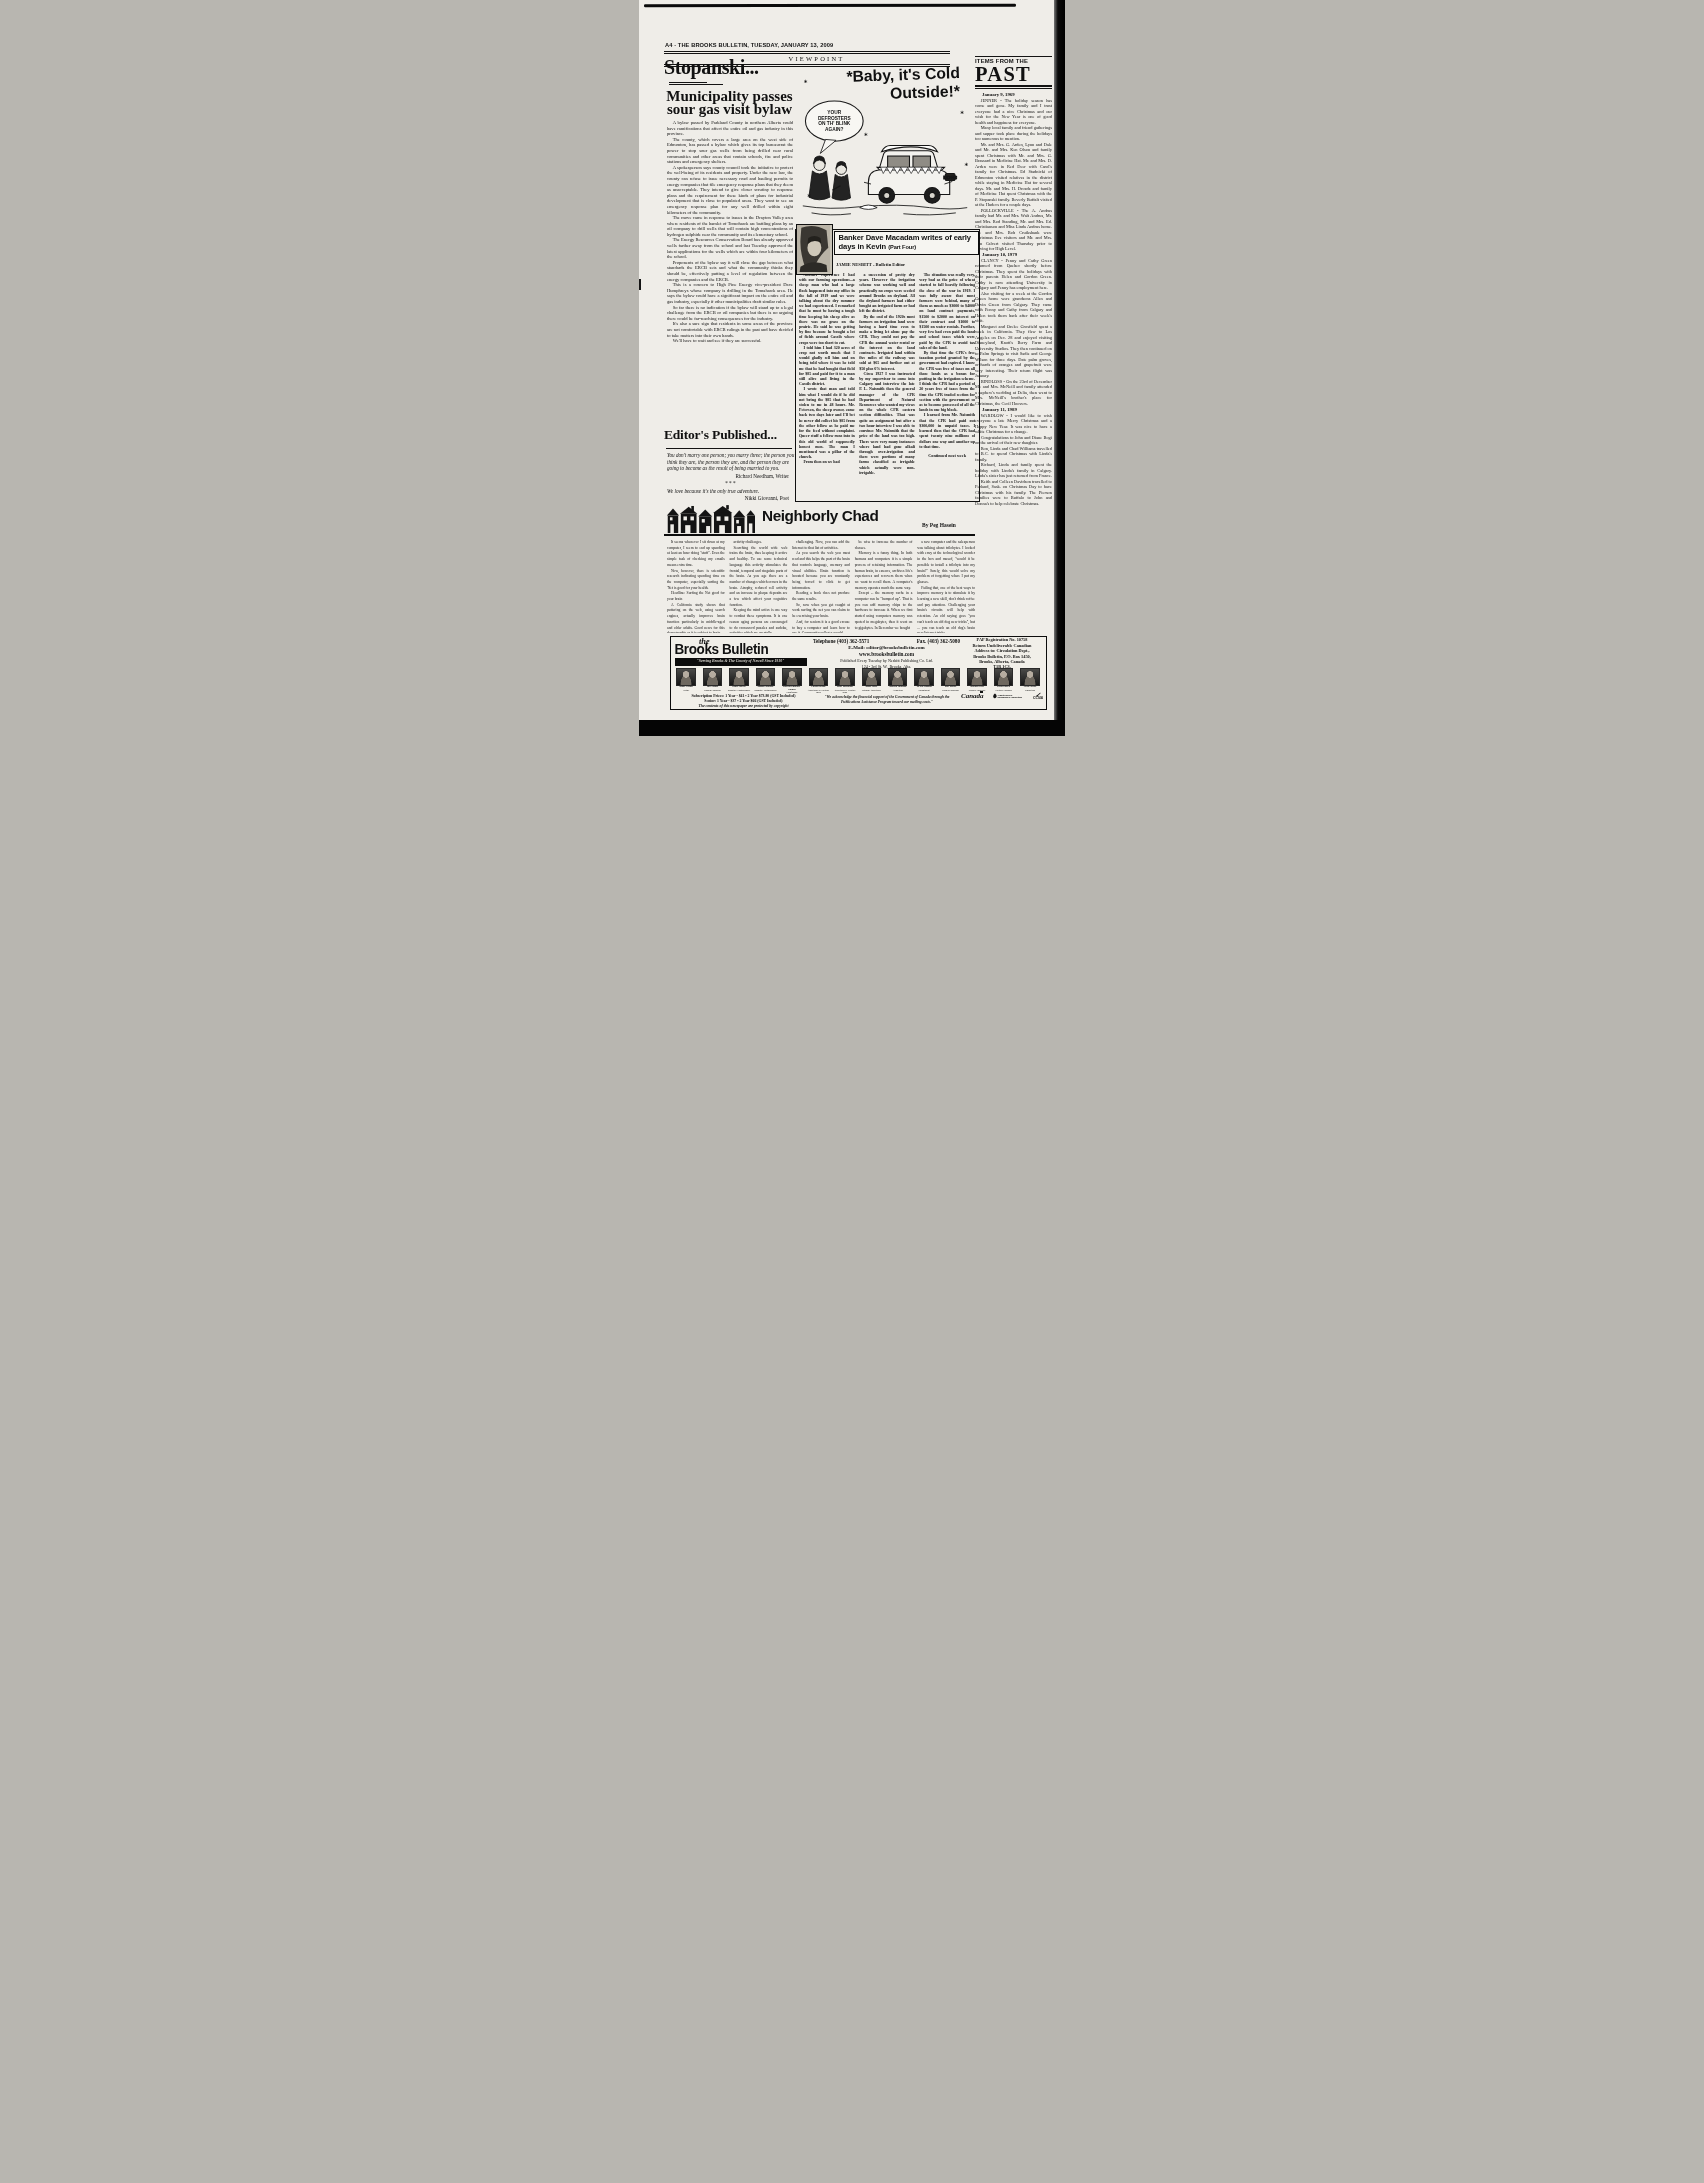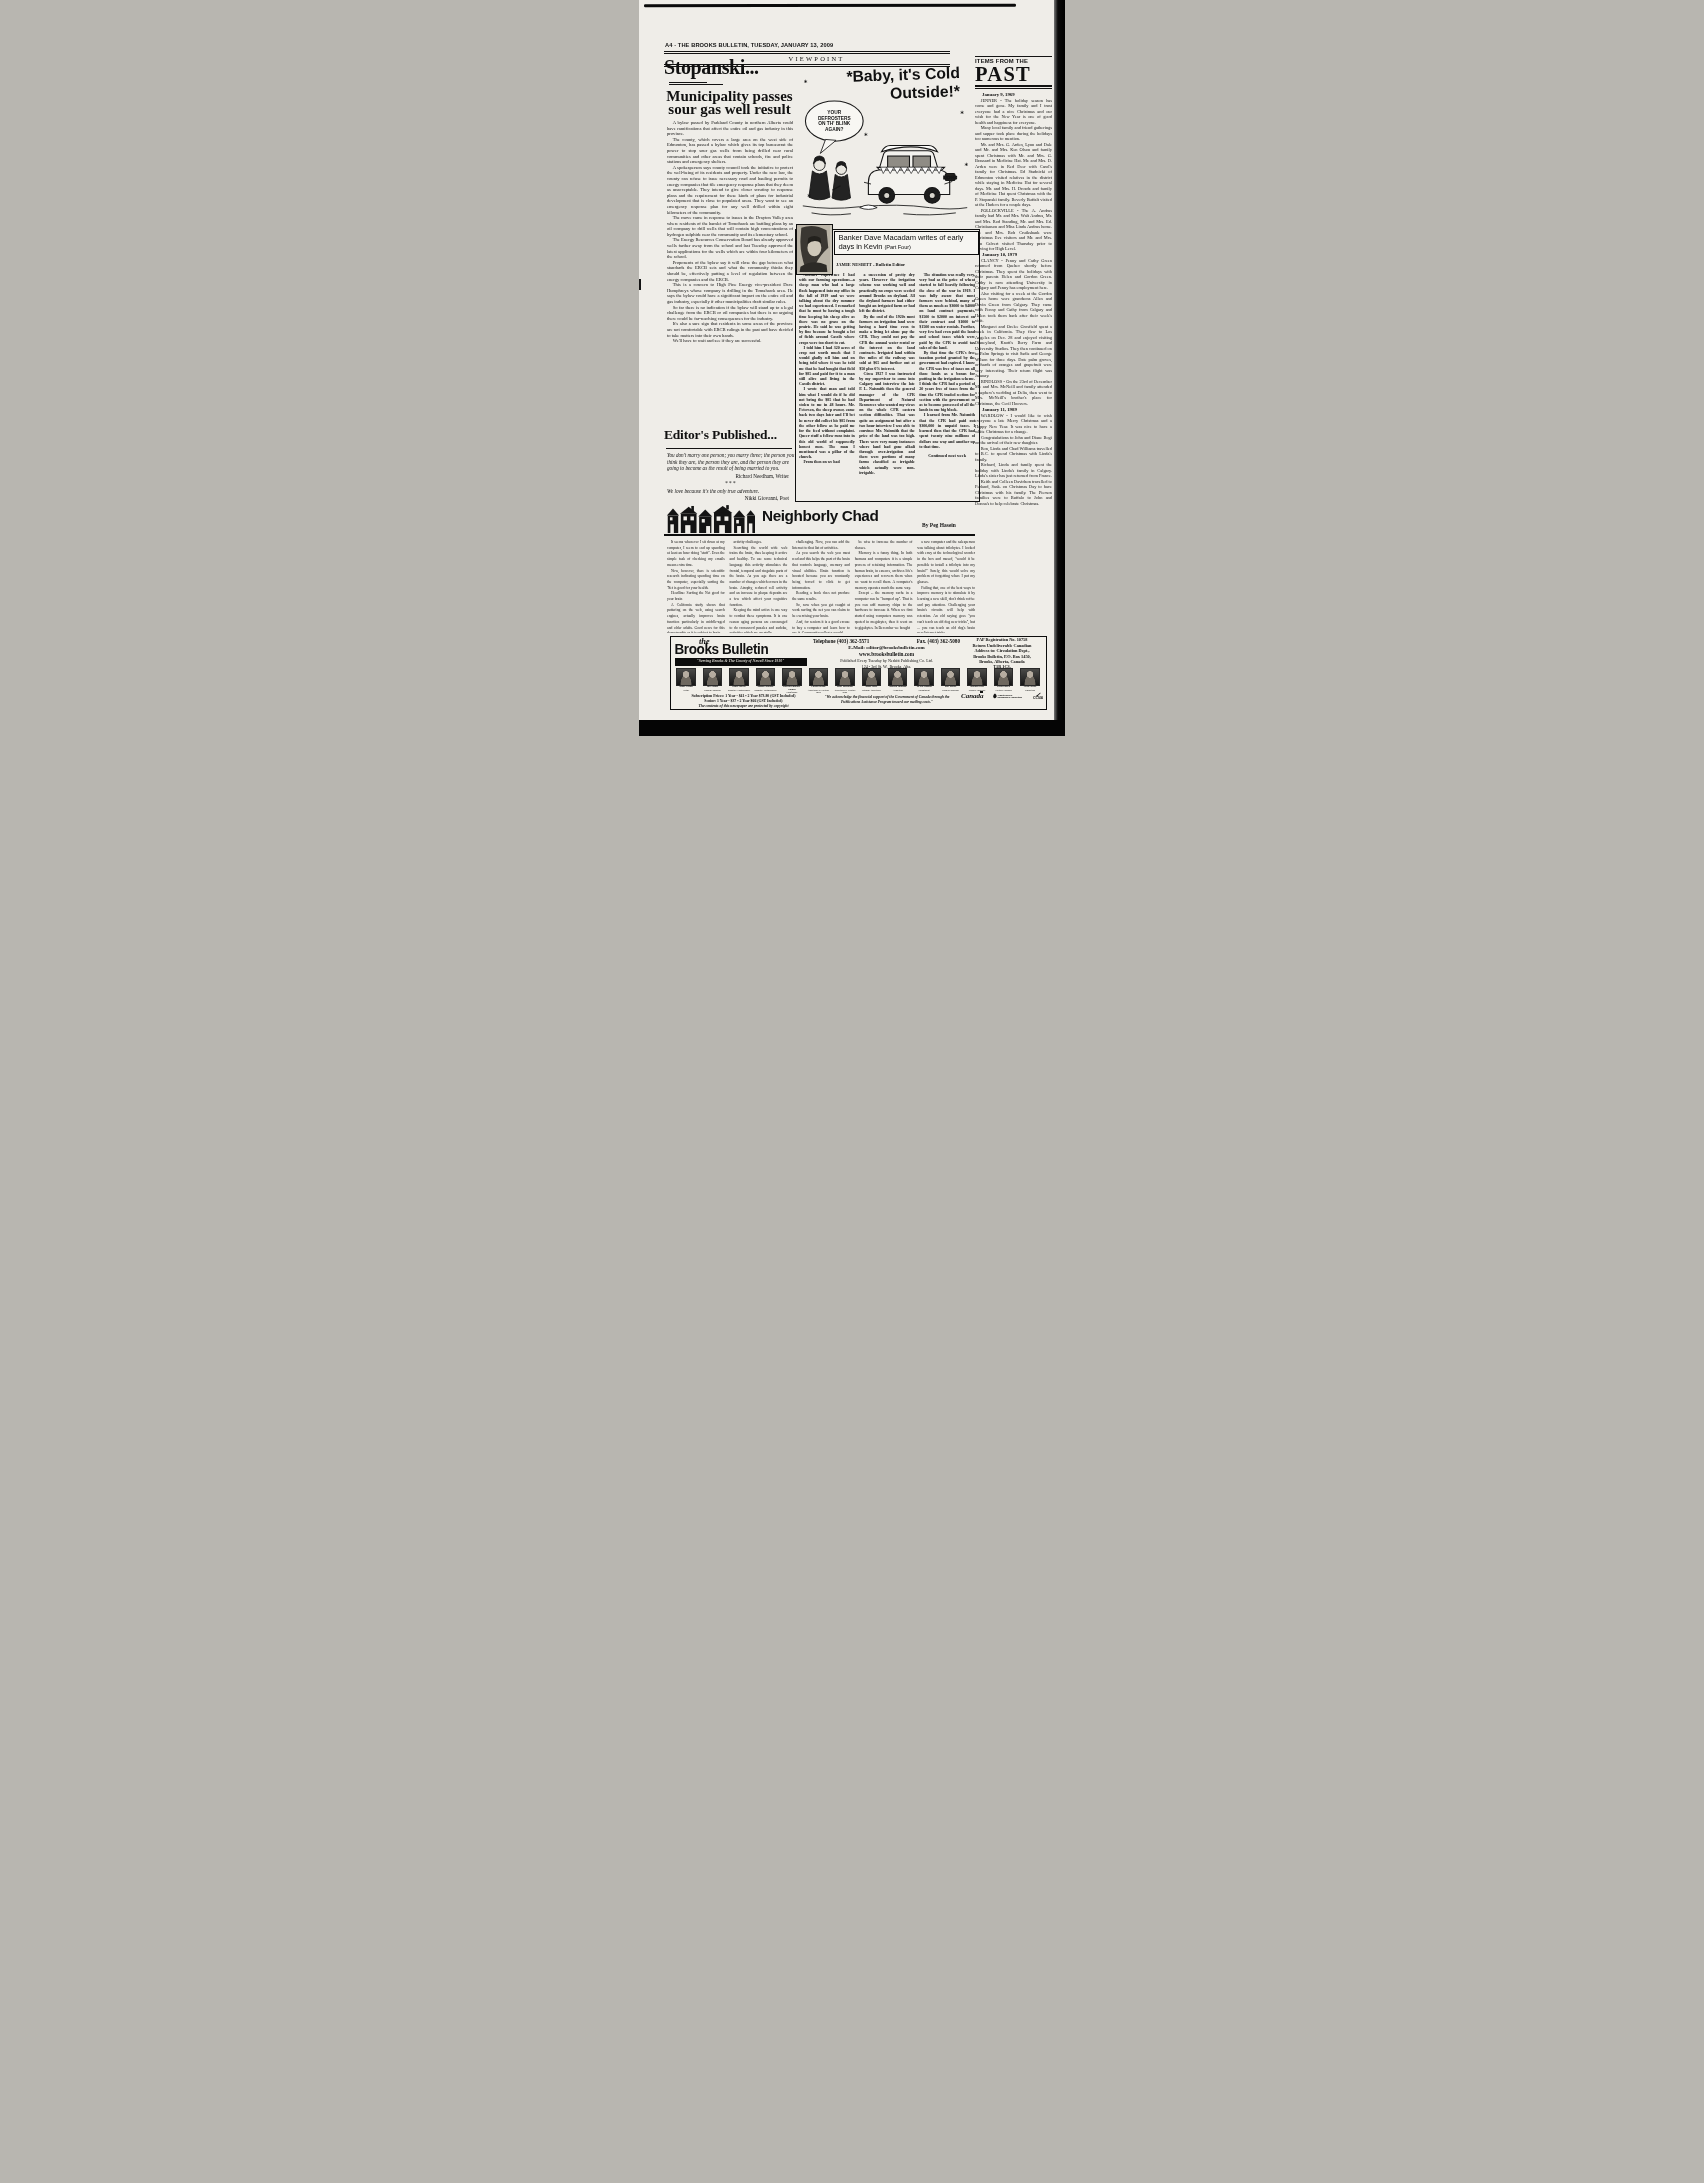--- a/index.html
+++ b/index.html
@@ -26,21 +26,21 @@
   .sb-rule{left:27px;top:448px;width:126px;height:0.9px;background:#141414;}
   .sb{left:28px;top:452px;width:128px;font-size:5.2px;line-height:6.5px;font-style:italic;}
   .sb .attr{font-style:normal;text-align:right;padding-right:6.1px;margin:1.3px 0 0.9px;}
   .sb .stars{font-style:normal;text-align:center;letter-spacing:1.3px;margin:0.9px 0;}
   
   .cartoon{left:155px;top:59px;width:182px;height:167px;}
   
   .bk-box{left:156px;top:229px;width:183px;height:271px;border:1.1px solid #101010;}
   .bk-photo{left:157px;top:224px;width:35px;height:49px;border:0.9px solid #101010;background:#c9c4b8;z-index:3;}
   .bk-headbox{left:195px;top:231px;width:136px;border:1.3px solid #0d0d0d;background:#f6f5f1;padding:2.2px 3.5px 2.6px;z-index:2;
-      font-family:"Liberation Sans",sans-serif;font-weight:normal;font-size:7.6px;line-height:8.7px;letter-spacing:-0.1px;}
+      font-family:"Liberation Sans",sans-serif;font-weight:bold;font-size:7.6px;line-height:8.7px;letter-spacing:-0.1px;}
   .bk-part{font-size:5.7px;}
   .bk-byline{left:197px;top:262px;font-size:4.6px;font-weight:bold;z-index:3;}
   .bk-cols{left:160px;top:272px;width:176px;height:224px;display:flex;gap:4.4px;overflow:hidden;}
   .bcol{flex:1;font-size:4px;line-height:5.2px;font-weight:bold;text-align:justify;}
   .bp{margin:0;text-indent:4.4px;}
   .bk-cont{text-align:center;font-weight:bold;margin-top:4.4px;font-size:4.2px;}
   
   .ip{left:336px;top:56px;width:77px;}
   .ip-toprule{width:100%;height:0.9px;background:#141414;}
   .ip-small{font-family:"Liberation Sans",sans-serif;font-weight:800;font-size:5.9px;letter-spacing:0.2px;margin-top:1.3px;}
@@ -105,21 +105,21 @@
   <div class="abs hrule" style="left:25px;top:53px;width:286px;"></div>
   <div class="abs viewpoint">VIEWPOINT</div>
   <div class="abs hrule" style="left:25px;top:64px;width:286px;"></div>
   <div class="abs hrule" style="left:25px;top:66px;width:286px;"></div>
 
   <div class="abs ed-title">Stopanski...</div>
   <div class="abs hrule" style="left:30px;top:82px;width:38px;"></div>
   <div class="abs hrule" style="left:30px;top:84px;width:54px;"></div>
   <div class="abs ed-head">
     <span style="display:block">Municipality passes</span>
-    <span style="display:block">sour gas well result</span>
+    <span style="display:block">sour gas visit bylaw</span>
   </div>
   <div class="abs ed-body">
       <p class="ep">A bylaw passed by Parkland County in northern Alberta could have ramifications that affect the entire oil and gas industry in this province.</p>
       <p class="ep">The county, which covers a large area on the west side of Edmonton, has passed a bylaw which gives its top bureaucrat the power to stop sour gas wells from being drilled near rural communities and other areas that contain schools, fire and police stations and emergency shelters.</p>
       <p class="ep">A spokesperson says county council took the initiative to protect the well-being of its residents and property. Under the new law, the county can refuse to issue necessary road and hauling permits to energy companies that file emergency response plans that they deem as unacceptable. They intend to give closer scrutiny to response plans and the requirement for these kinds of plans for industrial development that is close to populated areas. They want to see an emergency response plan for any well drilled within eight kilometers of the community.</p>
       <p class="ep">The move came in response to issues in the Drayton Valley area where residents of the hamlet of Tomohawk are battling plans by an oil company to drill wells that will contain high concentrations of hydrogen sulphide near the community and its elementary school.</p>
       <p class="ep">The Energy Resources Conservation Board has already approved wells farther away from the school and last Tuesday approved the latest applications for the wells which are within four kilometers of the school.</p>
       <p class="ep">Proponents of the bylaw say it will close the gap between what standards the ERCB sets and what the community thinks they should be, effectively putting a level of regulation between the energy companies and the ERCB.</p>
       <p class="ep">This is a concern to High Pine Energy vice-president Dave Humphreys whose company is drilling in the Tomahawk area. He says the bylaw could have a significant impact on the entire oil and gas industry, especially if other municipalities draft similar rules.</p>
       <p class="ep">So far there is no indication if the bylaw will stand up to a legal challenge from the ERCB or oil companies but there is no arguing there could be far-reaching consequences for the industry.</p>

